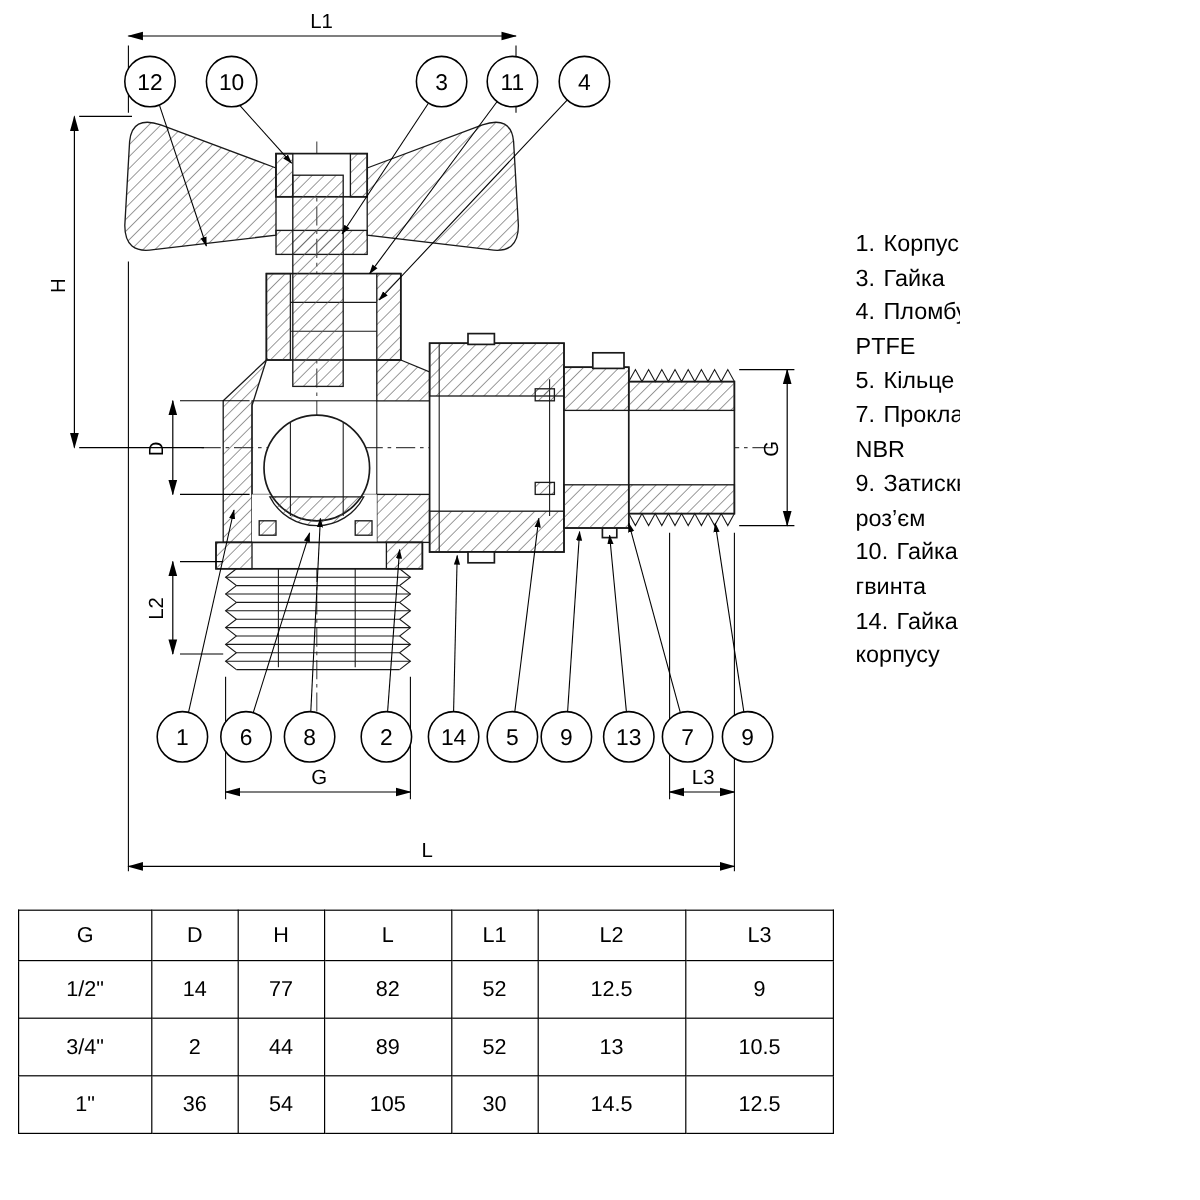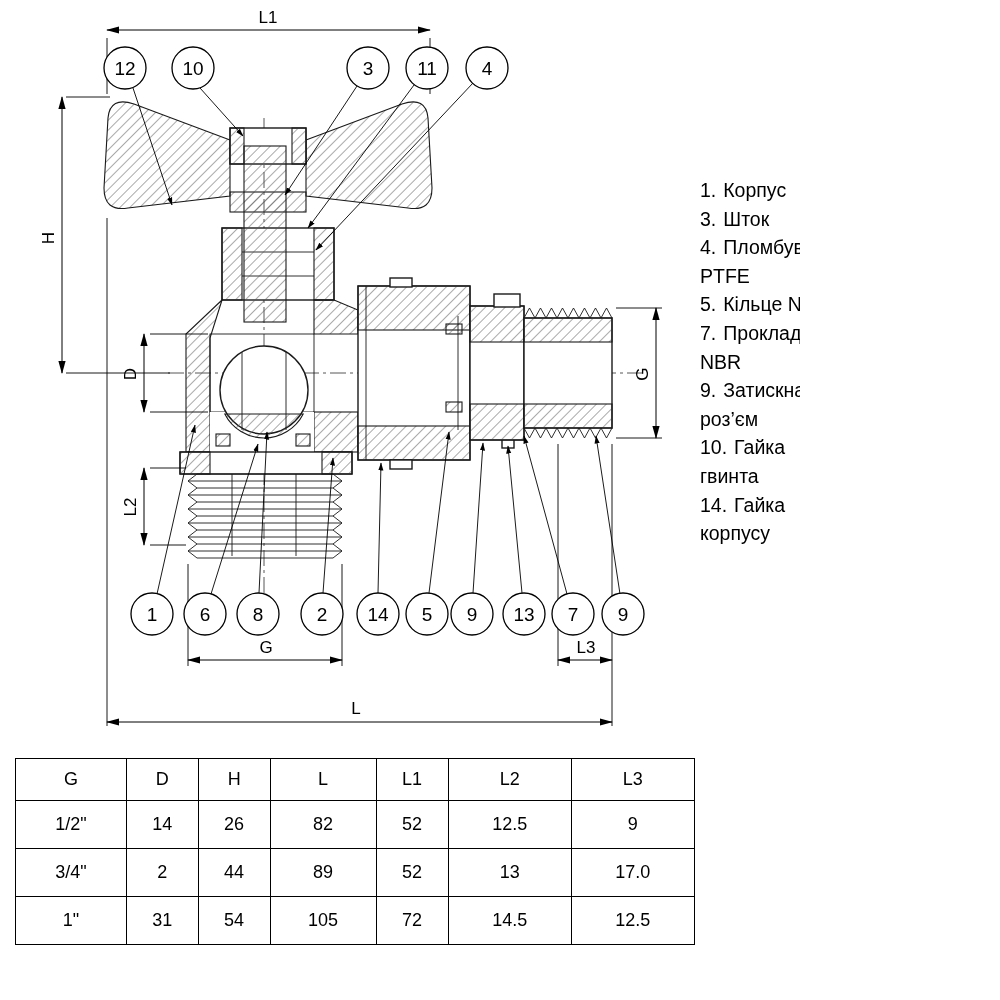--- a/index.html
+++ b/index.html
@@ -10,21 +10,21 @@
   .olw{fill:#fff;stroke:#1a1a1a;stroke-width:1.4;}
   .h{fill:url(#hatch);stroke:#1a1a1a;stroke-width:1.1;}
   .thin{stroke:#1a1a1a;stroke-width:0.9;fill:none;}
   .cl{stroke:#444;stroke-width:0.9;stroke-dasharray:16 4 3 4;fill:none;}
   .dim{stroke:#000;stroke-width:1;fill:none;marker-start:url(#ar);marker-end:url(#ar);}
   .ext{stroke:#000;stroke-width:0.9;fill:none;}
   .ldr{stroke:#000;stroke-width:0.9;fill:none;marker-end:url(#la);}
   .dimtext{font-size:17px;fill:#000;text-anchor:middle;}
   .co circle{fill:#fff;stroke:#000;stroke-width:1.3;}
   .co text{font-size:19px;text-anchor:middle;fill:#000;}
-  .parts{position:absolute;left:700px;top:176px;list-style:none;margin:0;padding:0;
+  .parts{position:absolute;left:700px;top:176px;list-style:none;margin:13px;padding:0;
          font-size:19.5px;line-height:28.6px;}
   .parts .num{margin-right:7px;}
   .dims-table{position:absolute;left:15px;top:758px;width:680px;border-collapse:collapse;
               font-size:18px;}
   .dims-table th,.dims-table td{border:1px solid #000;text-align:center;font-weight:400;padding:0;}
   .dims-table th{height:41px;}
   .dims-table td{height:47px;}
 </style>
 </head>
 <body>
@@ -243,21 +243,21 @@
         <text x="573" y="621">7</text>
       </g>
     <g class="co">
         <circle cx="623" cy="614" r="21"></circle>
         <text x="623" y="621">9</text>
       </g>
   </svg>
 
   <ol class="parts">
     <li><span class="num">1.</span><span>Корпус</span></li>
-    <li><span class="num">3.</span><span>Шток</span></li>
+    <li><span class="num">3.</span><span>Гайка</span></li>
     <li><span class="num">4.</span><span>Пломбування PTFE</span></li>
     <li><span class="num">5.</span><span>Кільце NBR</span></li>
     <li><span class="num">7.</span><span>Прокладка NBR</span></li>
     <li><span class="num">9.</span><span>Затискна роз’єм</span></li>
     <li><span class="num">10.</span><span>Гайка гвинта</span></li>
     <li><span class="num">14.</span><span>Гайка корпусу</span></li>
   </ol>
 
   <table class="dims-table">
     <tbody>
@@ -266,40 +266,40 @@
       <th>D</th>
       <th>H</th>
       <th>L</th>
       <th>L1</th>
       <th>L2</th>
       <th>L3</th>
     </tr>
     <tr>
       <td>1/2"</td>
       <td>14</td>
-      <td>26</td>
+      <td>77</td>
       <td>82</td>
       <td>52</td>
       <td>12.5</td>
       <td>9</td>
     </tr>
     <tr>
       <td>3/4"</td>
       <td>2</td>
       <td>44</td>
       <td>89</td>
       <td>52</td>
       <td>13</td>
-      <td>17.0</td>
+      <td>10.5</td>
     </tr>
     <tr>
       <td>1"</td>
-      <td>31</td>
+      <td>36</td>
       <td>54</td>
       <td>105</td>
-      <td>72</td>
+      <td>30</td>
       <td>14.5</td>
       <td>12.5</td>
     </tr>
   </tbody>
     </table>
 
 </div>
 
 </body></html>

